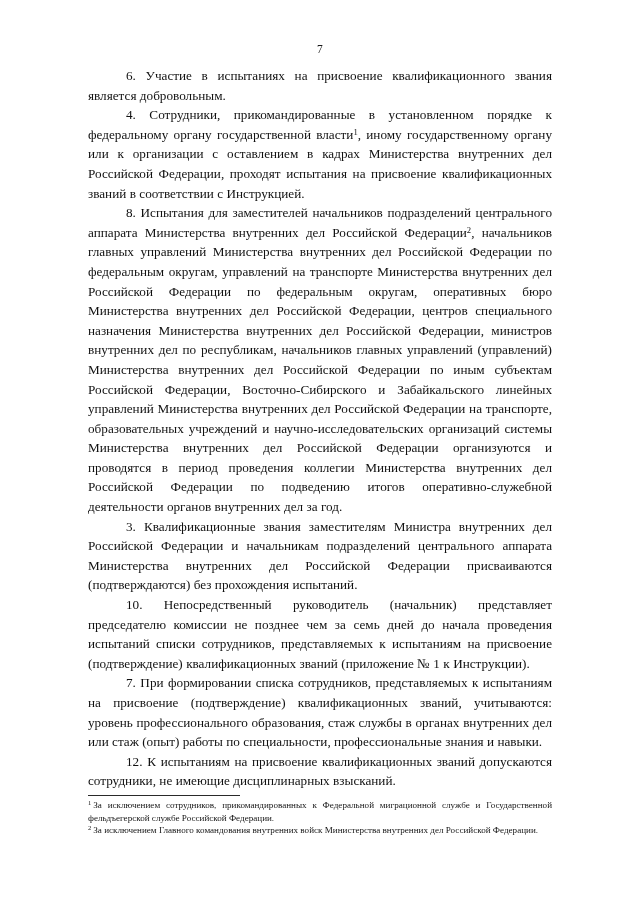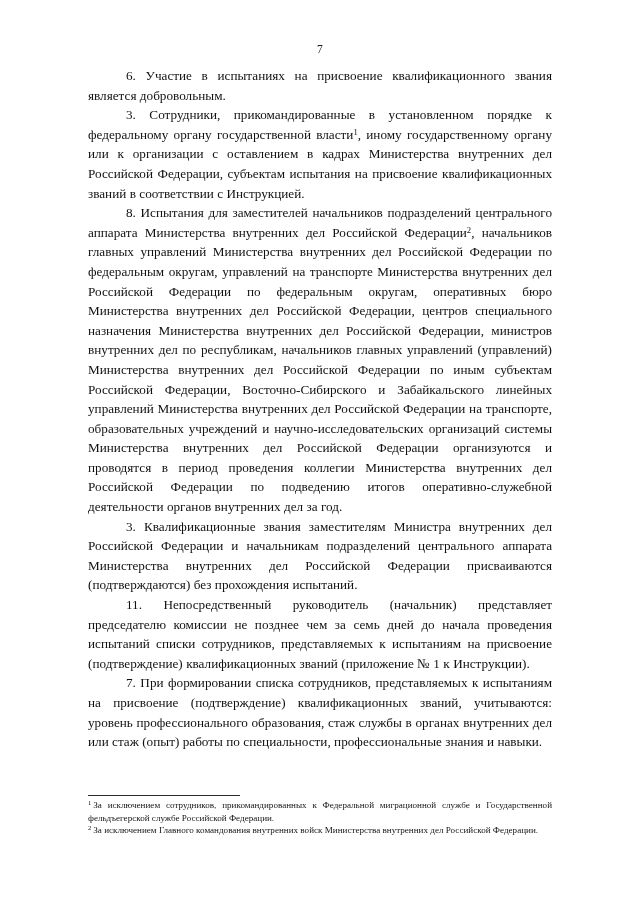--- a/index.html
+++ b/index.html
@@ -85,30 +85,31 @@
 <body>
 
 <div class="page">
 
   <div class="page-number">7</div>
 
   <div class="body-block">
 
     <p class="para"><span>6. Участие в испытаниях на присвоение квалификационного звания является добровольным.</span></p>
 
-    <p class="para"><span>3. Сотрудники, прикомандированные в установленном порядке к федеральному органу государственной власти</span><sup class="fn">1</sup><span>, иному государственному органу или к организации с оставлением в кадрах Министерства внутренних дел Российской Федерации, субъектам испытания на присвоение квалификационных званий в соответствии с Инструкцией.</span></p>
+    <p class="para"><span>4. Сотрудники, прикомандированные в установленном порядке к федеральному органу государственной власти</span><sup class="fn">1</sup><span>, иному государственному органу или к организации с оставлением в кадрах Министерства внутренних дел Российской Федерации, проходят испытания на присвоение квалификационных званий в соответствии с Инструкцией.</span></p>
 
     <p class="para"><span>8. Испытания для заместителей начальников подразделений центрального аппарата Министерства внутренних дел Российской Федерации</span><sup class="fn">2</sup><span>, начальников главных управлений Министерства внутренних дел Российской Федерации по федеральным округам, управлений на транспорте Министерства внутренних дел Российской Федерации по федеральным округам, оперативных бюро Министерства внутренних дел Российской Федерации, центров специального назначения Министерства внутренних дел Российской Федерации, министров внутренних дел по республикам, начальников главных управлений (управлений) Министерства внутренних дел Российской Федерации по иным субъектам Российской Федерации, Восточно-Сибирского и Забайкальского линейных управлений Министерства внутренних дел Российской Федерации на транспорте, образовательных учреждений и научно-исследовательских организаций системы Министерства внутренних дел Российской Федерации организуются и проводятся в период проведения коллегии Министерства внутренних дел Российской Федерации по подведению итогов оперативно-служебной деятельности органов внутренних дел за год.</span></p>
 
     <p class="para"><span>3. Квалификационные звания заместителям Министра внутренних дел Российской Федерации и начальникам подразделений центрального аппарата Министерства внутренних дел Российской Федерации присваиваются (подтверждаются) без прохождения испытаний.</span></p>
 
-    <p class="para"><span>11. Непосредственный руководитель (начальник) представляет председателю комиссии не позднее чем за семь дней до начала проведения испытаний списки сотрудников, представляемых к испытаниям на присвоение (подтверждение) квалификационных званий (приложение № 1 к Инструкции).</span></p>
+    <p class="para"><span>10. Непосредственный руководитель (начальник) представляет председателю комиссии не позднее чем за семь дней до начала проведения испытаний списки сотрудников, представляемых к испытаниям на присвоение (подтверждение) квалификационных званий (приложение № 1 к Инструкции).</span></p>
 
     <p class="para"><span>7. При формировании списка сотрудников, представляемых к испытаниям на присвоение (подтверждение) квалификационных званий, учитываются: уровень профессионального образования, стаж службы в органах внутренних дел или стаж (опыт) работы по специальности, профессиональные знания и навыки.</span></p>
 
+    <p class="para"><span>12. К испытаниям на присвоение квалификационных званий допускаются сотрудники, не имеющие дисциплинарных взысканий.</span></p>
 
   </div>
 
   <div class="footnote-area">
     <div class="footnote-rule"></div>
 
     <p class="footnote"><sup class="fnm">1</sup><span>За исключением сотрудников, прикомандированных к Федеральной миграционной службе и Государственной фельдъегерской службе Российской Федерации.</span></p>
 
     <p class="footnote"><sup class="fnm">2</sup><span>За исключением Главного командования внутренних войск Министерства внутренних дел Российской Федерации.</span></p>
   </div>

